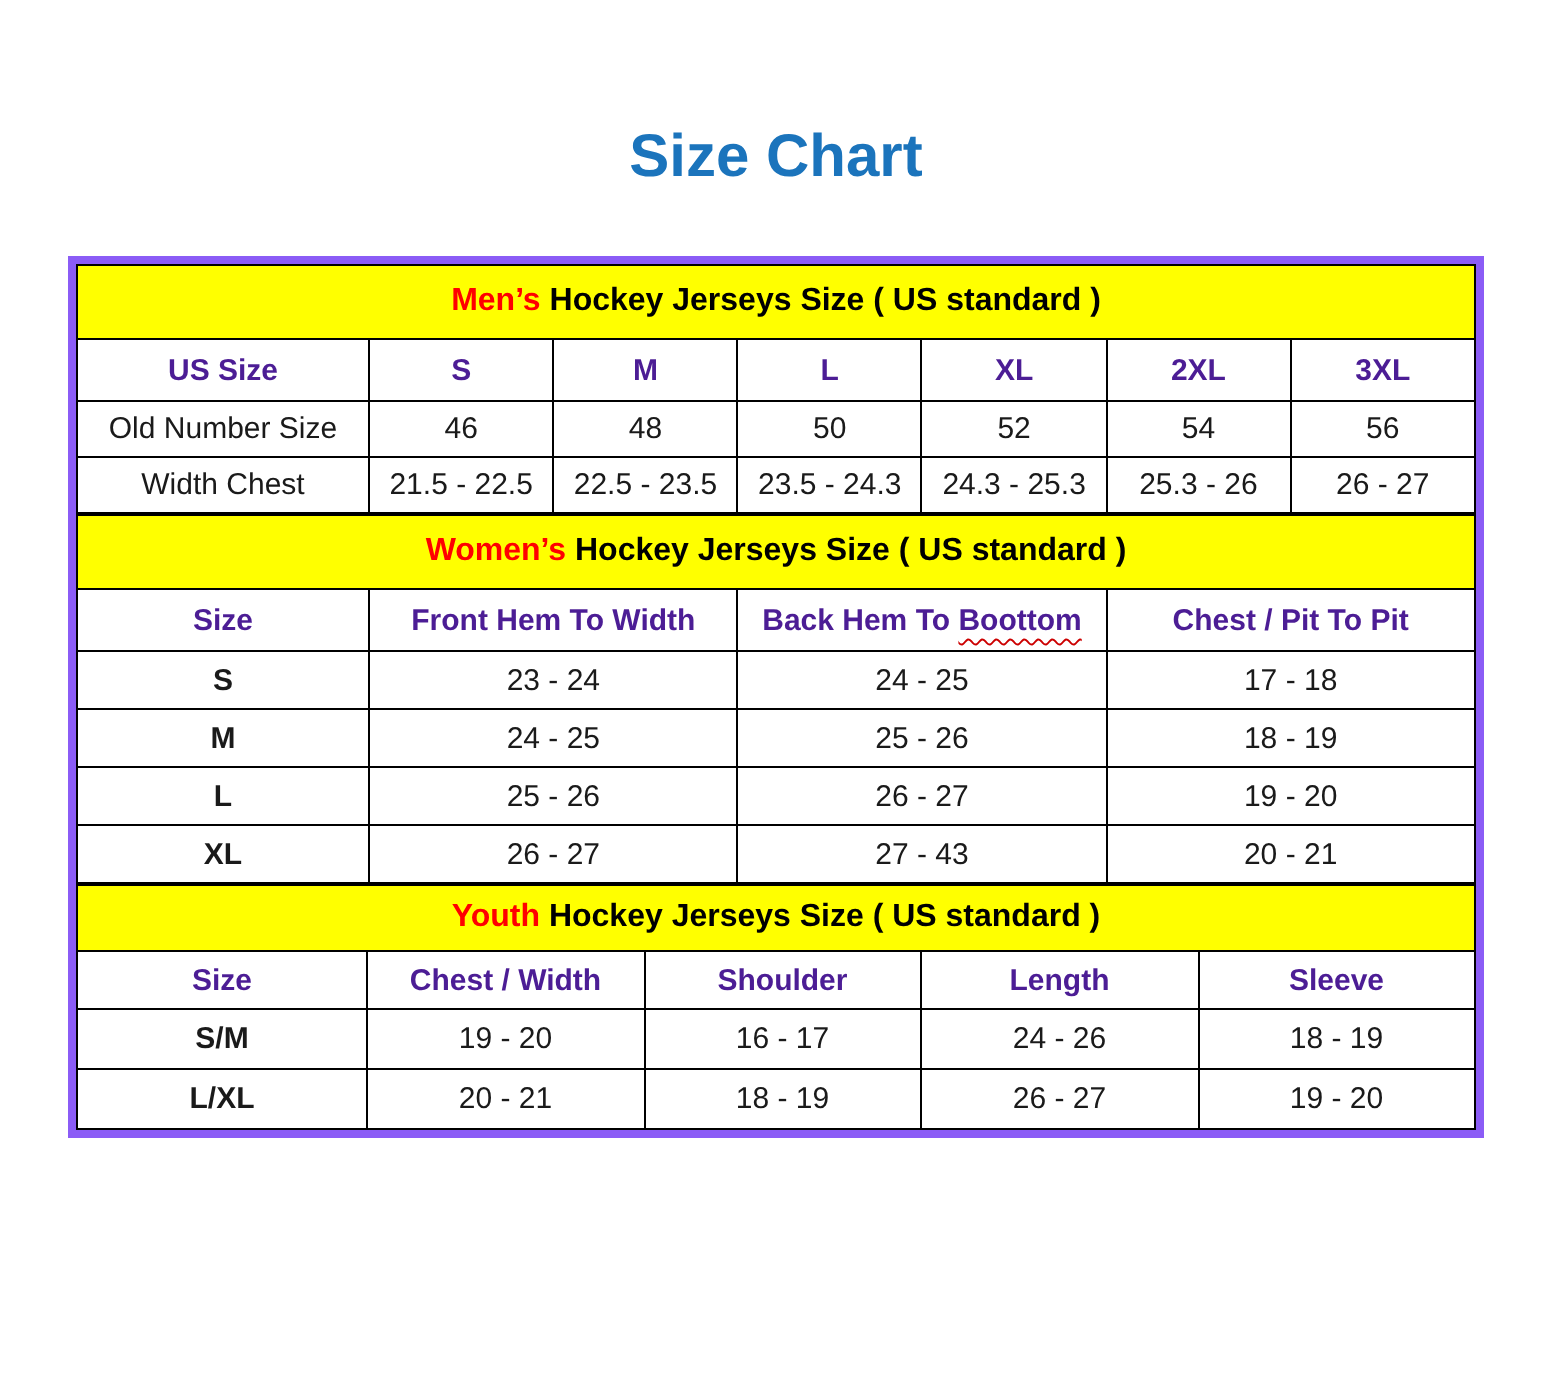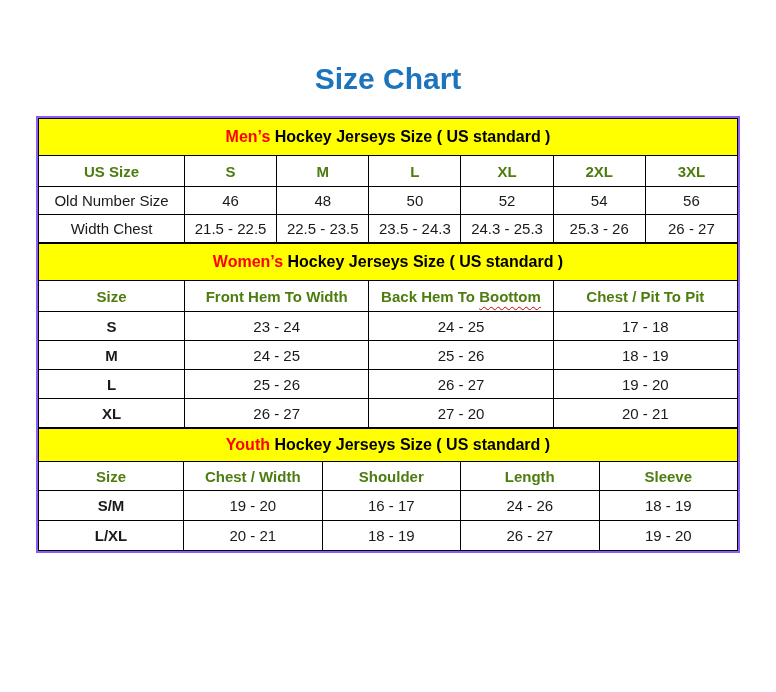--- a/index.html
+++ b/index.html
@@ -1,36 +1,36 @@
 <!DOCTYPE html>
 <html><head>
 <meta charset="utf-8">
 <style>
   html,body{margin:0;padding:0;}
   body{
     width:776px;height:692px;background:#ffffff;overflow:hidden;
     font-family:"Liberation Sans",sans-serif;color:#1a1a1a;
   }
   .page-title{
-    margin:62px 0 20px 0;text-align:center;
+    margin:62px 0 32px 0;text-align:center;
     font-size:30px;font-weight:bold;color:#1b74bc;letter-spacing:0px;
   }
   .chart-wrap{
-    width:700px;margin:0 auto;border:2px solid #8b5cf6;
+    width:700px;margin:0 auto;border:4px solid #8b5cf6;
   }
   table{border-collapse:collapse;width:700px;table-layout:fixed;}
   td,th{
     border:1px solid #000;text-align:center;vertical-align:middle;
     padding:0 2px;font-size:15px;white-space:nowrap;overflow:hidden;
   }
   tr.band td{
     background:#ffff00;font-weight:bold;font-size:16px;height:36px;color:#000;
   }
   tr.band .hl{color:#ff0000;}
-  tr.cols th{font-weight:bold;height:30px;color:#4d7c0f;}
+  tr.cols th{font-weight:bold;height:30px;color:#4c1d95;}
   td.rowlabel{font-weight:normal;}
   td.rowlabel-bold{font-weight:bold;}
   .mens tr.data td{height:27px;font-weight:normal;}
   .womens tr.data td{height:28px;}
   .youth tr.band td{height:32px;}
   .youth tr.cols th{height:28px;}
   .youth tr.data td{height:29px;}
   .squiggle{
     text-decoration-line:underline;
     text-decoration-style:wavy;
@@ -121,21 +121,21 @@
     </tr>
     <tr class="data">
       <td class="rowlabel-bold">L</td>
       <td>25 - 26</td>
       <td>26 - 27</td>
       <td>19 - 20</td>
     </tr>
     <tr class="data">
       <td class="rowlabel-bold">XL</td>
       <td>26 - 27</td>
-      <td>27 - 20</td>
+      <td>27 - 43</td>
       <td>20 - 21</td>
     </tr>
   </tbody>
     </table>
 
   <table class="youth">
     <colgroup>
       <col style="width:145px">
         <col>
         <col>

